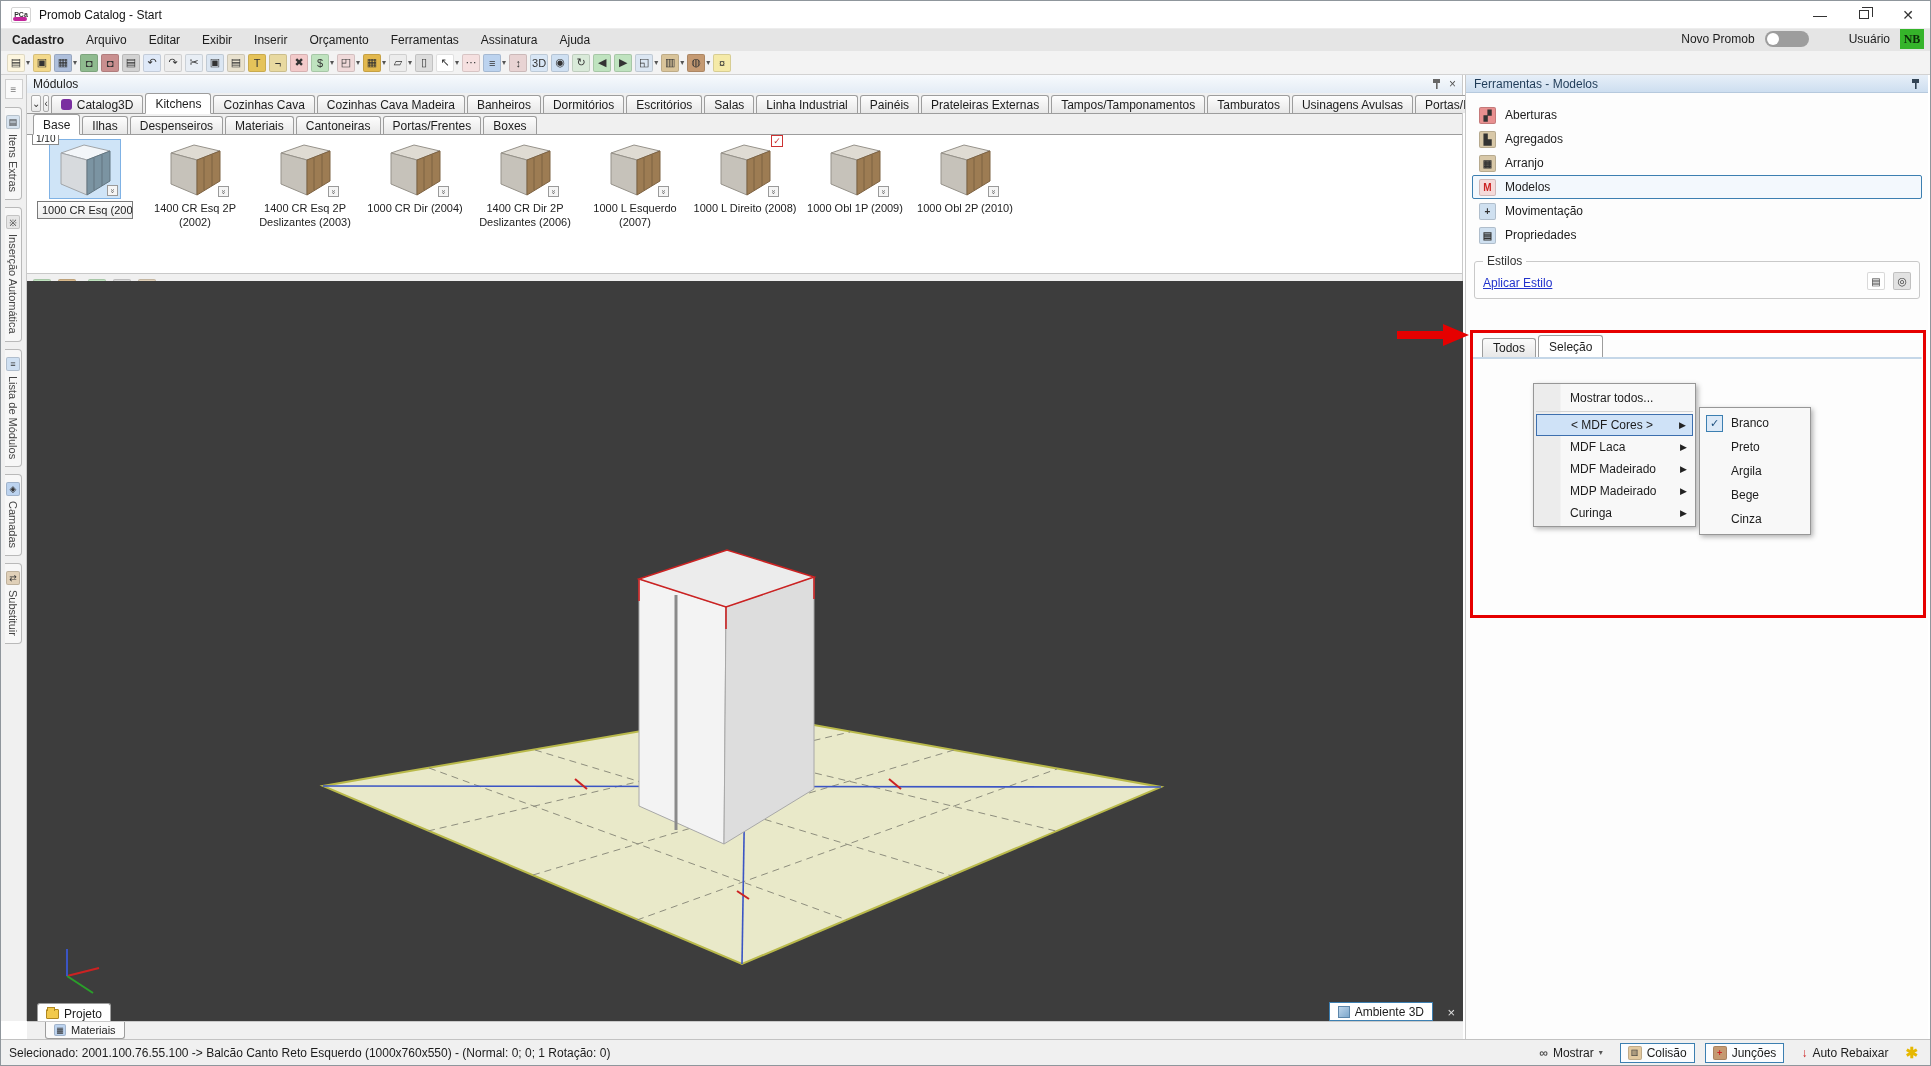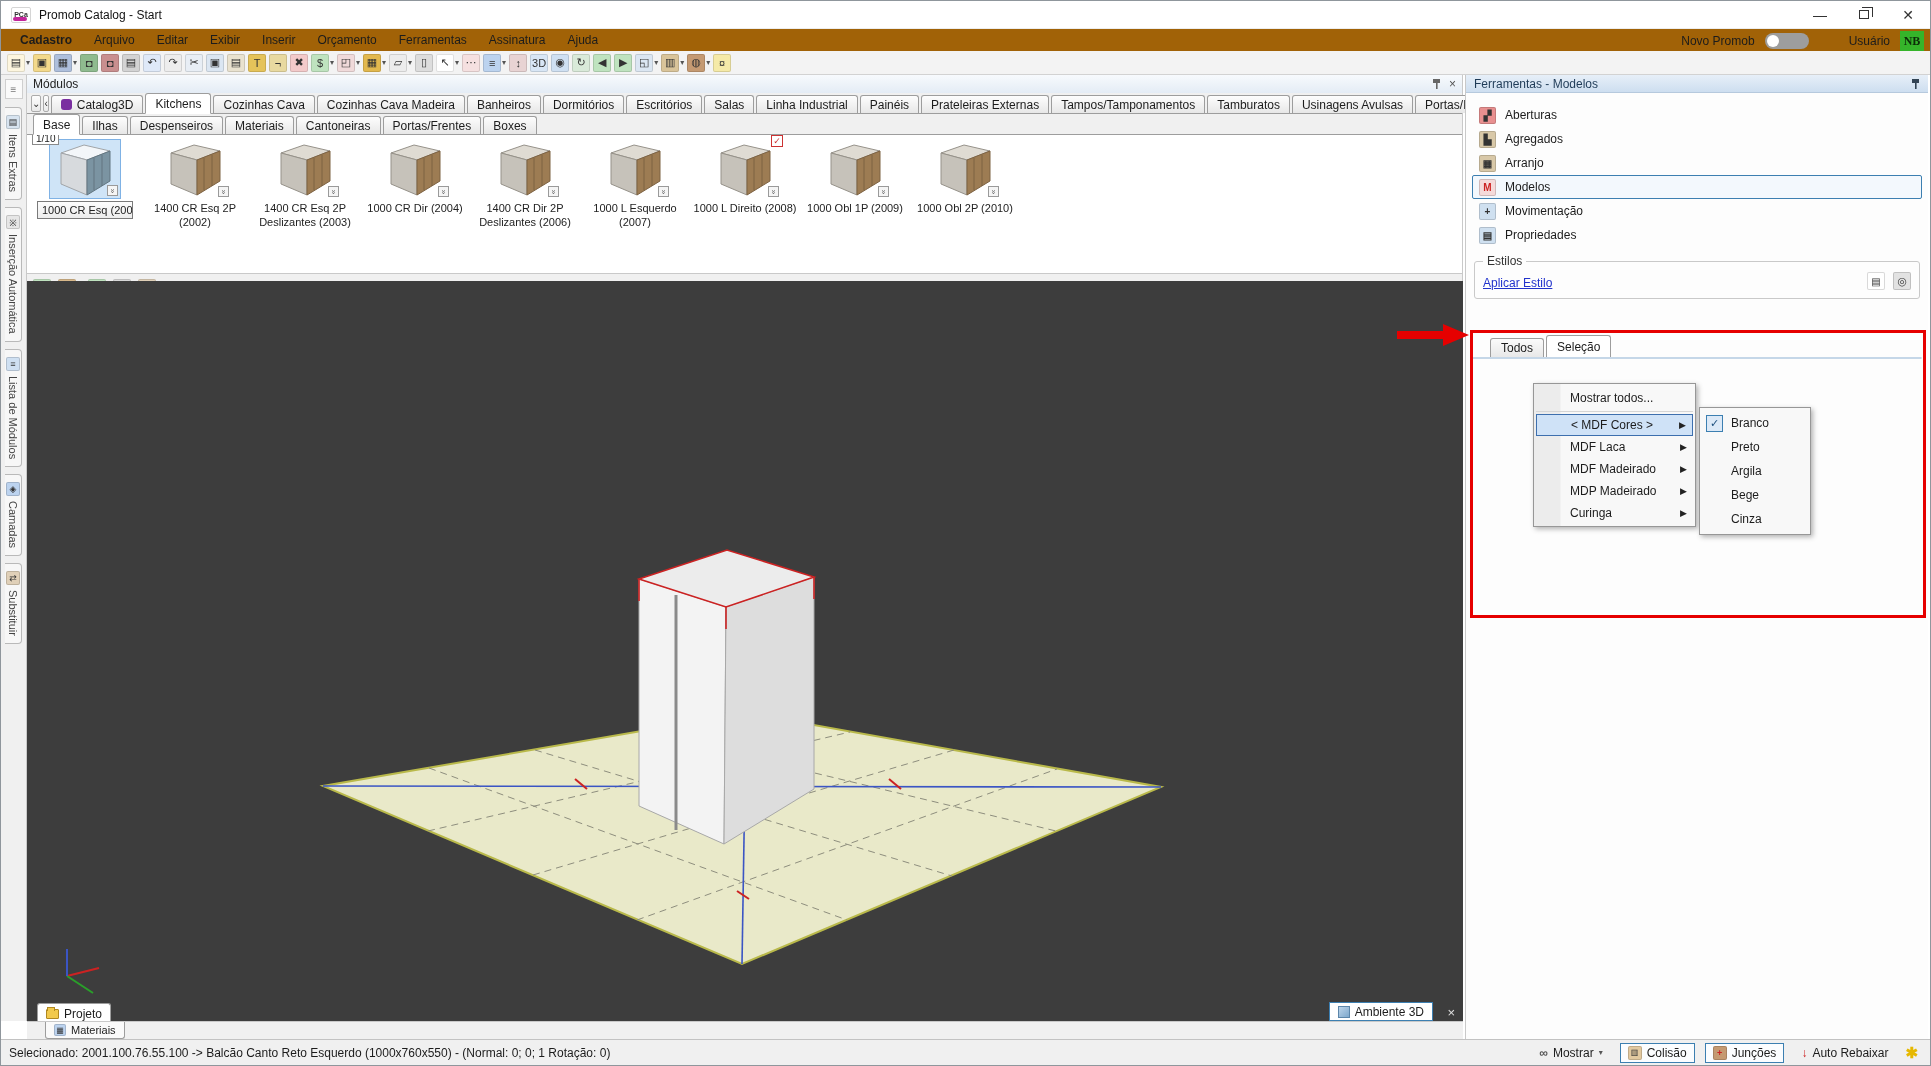--- a/index.html
+++ b/index.html
@@ -10,21 +10,21 @@
   .titlebar{position:absolute;left:0;top:0;right:0;height:28px;background:#fff;display:flex;align-items:center;border-bottom:1px solid #ededed}
   .applogo{width:20px;height:16px;margin:0 8px 0 10px;background:#fff;border:1px solid #d5d5d5;border-radius:2px;
            font-size:7px;font-weight:bold;color:#333;display:flex;align-items:center;justify-content:center;position:relative}
   .applogo::after{content:"";position:absolute;left:1px;bottom:1px;width:14px;height:4px;background:#c2269b;border-radius:2px}
   .wtitle{font-size:12px;color:#111}
   .wctrls{margin-left:auto;display:flex;height:100%}
   .wbtn{width:44px;display:flex;align-items:center;justify-content:center;font-size:14px;color:#333}
   .restoreglyph{width:10px;height:9px;border:1px solid #333;position:relative;background:#fff}
   .restoreglyph::before{content:"";position:absolute;left:2px;top:-4px;width:10px;height:9px;border:1px solid #333;border-bottom:none;border-left:none}
   
-  .menubar{position:absolute;left:0;top:28px;right:0;height:22px;background:#a16207;display:flex;align-items:flex-end;padding-left:8px}
+  .menubar{position:absolute;left:0;top:28px;right:0;height:22px;background:#e5e5e5;display:flex;align-items:flex-start;}
   .mitem{padding:0 11px;height:100%;display:flex;align-items:center}
   .mitem.bold{font-weight:bold}
   .menuright{margin-left:auto;display:flex;align-items:center;gap:10px;padding-right:6px}
   .toggle{width:44px;height:16px;border-radius:8px;background:#9d9d9d;position:relative}
   .toggle::before{content:"";position:absolute;left:2px;top:2px;width:12px;height:12px;border-radius:50%;background:#fff}
   .nbbadge{width:24px;height:20px;background:#35b42a;color:#0c2d08;font-weight:bold;font-family:"Liberation Serif",serif;
            display:flex;align-items:center;justify-content:center;font-size:12px}
   
   .toolbar{position:absolute;left:0;top:50px;right:0;height:24px;background:#f3f3f3;border-bottom:1px solid #d2d2d2;
            display:flex;align-items:center;padding-left:6px}
@@ -99,21 +99,21 @@
   .toolrow{height:24px;display:flex;align-items:center;gap:9px;padding-left:6px;border:1px solid transparent;border-radius:2px}
   .toolrow.active{border-color:#3c7fb1;background:#f3f8fd}
   .toolrow .chip{width:17px;height:17px;font-size:10px;font-weight:bold}
   .fieldset{margin:14px 8px 0 8px;border:1px solid #c9c9c9;border-radius:3px;padding:4px 8px 8px;position:relative}
   .fieldset .legend{position:absolute;top:-8px;left:8px;background:#fdfdfd;padding:0 4px;color:#333}
   .fieldset .row{display:flex;align-items:flex-end}
   a.lnk{color:#2233cc;text-decoration:underline;cursor:pointer}
   .fsicons{margin-left:auto;display:flex;gap:8px}
   
   .stylebox{position:absolute;left:1469px;top:334px;width:452px}
-  .stabs{display:flex;align-items:flex-end;height:22px;padding-left:20px}
+  .stabs{display:flex;align-items:flex-end;height:22px;padding-left:12px}
   .stab{height:19px;padding:0 10px;background:linear-gradient(#fbfbfb,#e8e8e8);border:1px solid #9d9d9d;border-bottom:none;
         border-radius:3px 3px 0 0;display:flex;align-items:center;margin-right:2px}
   .stab.active{background:#fff;height:22px}
   .srows{border:1px solid #c5d7e8;border-radius:3px;background:#fff}
   
   .ctxmenu{position:absolute;left:1532px;top:382px;width:163px;background:#f8f8f8;border:1px solid #979797;
            box-shadow:2px 2px 5px rgba(0,0,0,.3);padding:2px 2px;z-index:60;
            background-image:linear-gradient(90deg,#ececec 0,#ececec 26px,#f8f8f8 27px)}
   .citem{height:22px;display:flex;align-items:center;padding-left:34px;padding-right:6px;position:relative;white-space:nowrap}
   .citem .arr{margin-left:auto;font-size:9px;color:#222;display:none}

